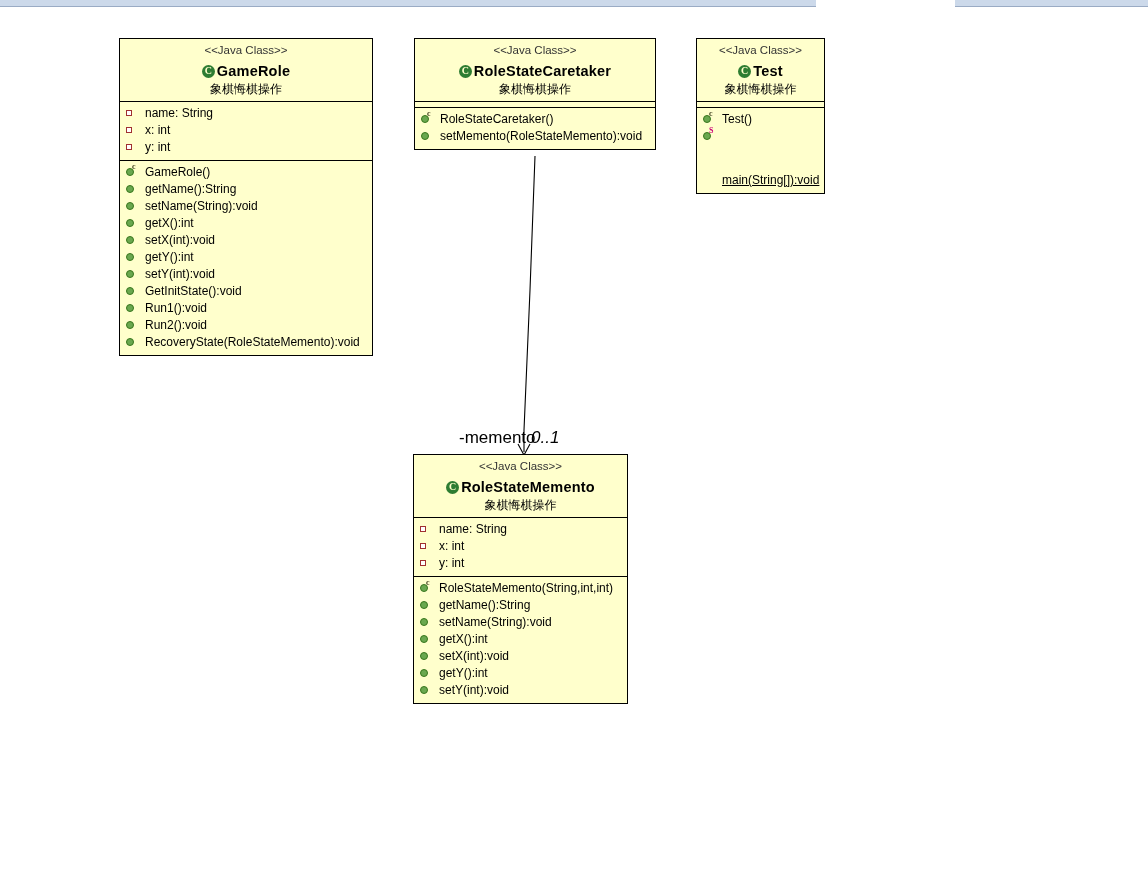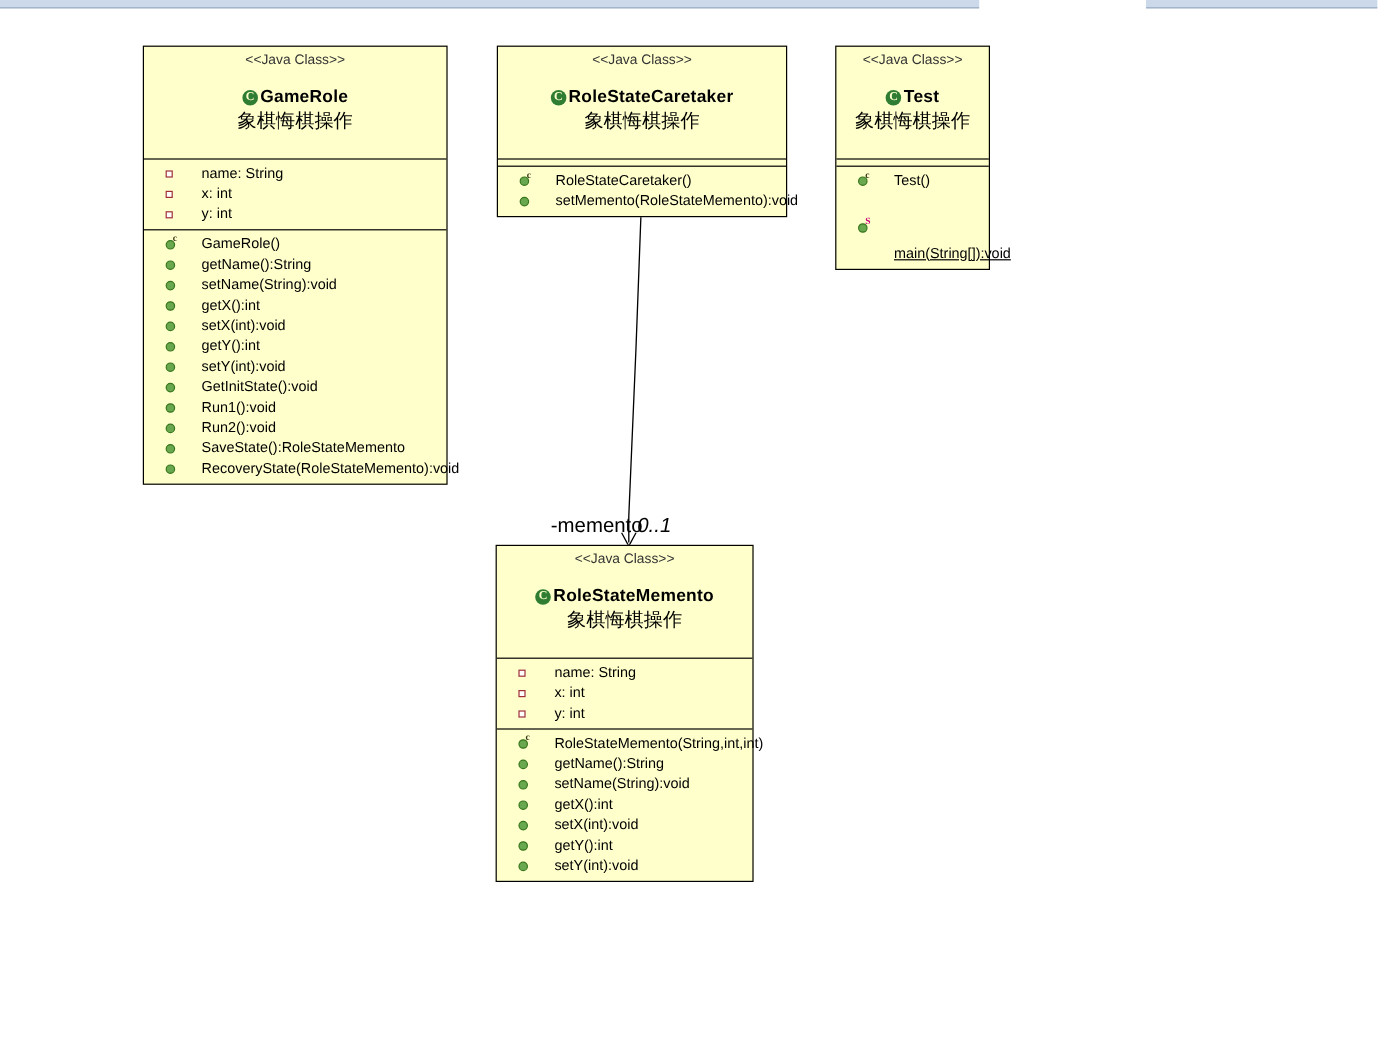--- a/index.html
+++ b/index.html
@@ -31,63 +31,63 @@
   
   .uml-class {
     position: absolute;
     background: #ffffcc;
     border: 1px solid #000000;
     box-sizing: border-box;
     font-size: 12px;
     color: #000000;
   }
   .uml-header {
-    padding: 4px 4px 20px 4px;
+    padding: 4px 4px 4px 4px;
     text-align: center;
     line-height: 1.25;
     border-bottom: 1px solid #000000;
   }
   .stereotype {
     font-size: 11.5px;
     color: #333333;
     display: block;
   }
   .class-title-row {
     display: flex;
     align-items: center;
     justify-content: center;
     gap: 2px;
-    margin: 15px 0 1px 0;
+    margin: 5px 0 1px 0;
   }
   .class-name {
     font-size: 14.5px;
     font-weight: bold;
     letter-spacing: 0.2px;
   }
   .class-subtitle {
     display: block;
-    font-size: 16px;
+    font-size: 12px;
     font-family: Liberation Serif, serif;
   }
 
   .uml-compartment {
     padding: 3px 0 4px 0;
     border-bottom: 1px solid #000000;
   }
   .uml-compartment:last-child { border-bottom: none; }
   .uml-compartment.empty {
     padding: 0;
     height: 5px;
   }
 
   .member-row {
     display: flex;
-    align-items: center;
-    gap: 19px;
-    padding: 1px 4px 1px 18px;
+    align-items: flex-start;
+    gap: 8px;
+    padding: 1px 4px 1px 6px;
     line-height: 15px;
     font-size: 12px;
     white-space: nowrap;
   }
   .member-label { color: #000000; }
   .member-label.static-member {
     text-decoration: underline;
     margin-top: 44px;
   }
 
@@ -272,26 +272,20 @@
     <div class="member-row">
       <span class="glyph">
           <span class="dot"></span>
         </span>
       <span class="member-label">Run2():void</span>
     </div>
     <div class="member-row">
       <span class="glyph">
           <span class="dot"></span>
         </span>
-      <span class="member-label">SaveState():RoleStateMemento</span>
-    </div>
-    <div class="member-row">
-      <span class="glyph">
-          <span class="dot"></span>
-        </span>
       <span class="member-label">RecoveryState(RoleStateMemento):void</span>
     </div>
   </div>
 </div>
 
 <div class="uml-class" id="cls-caretaker" style="left:414px; top:38px; width:242px;">
   <div class="uml-header">
     <span class="stereotype">&lt;&lt;Java Class&gt;&gt;</span>
     <span class="class-title-row">
       <span class="class-icon"></span>

